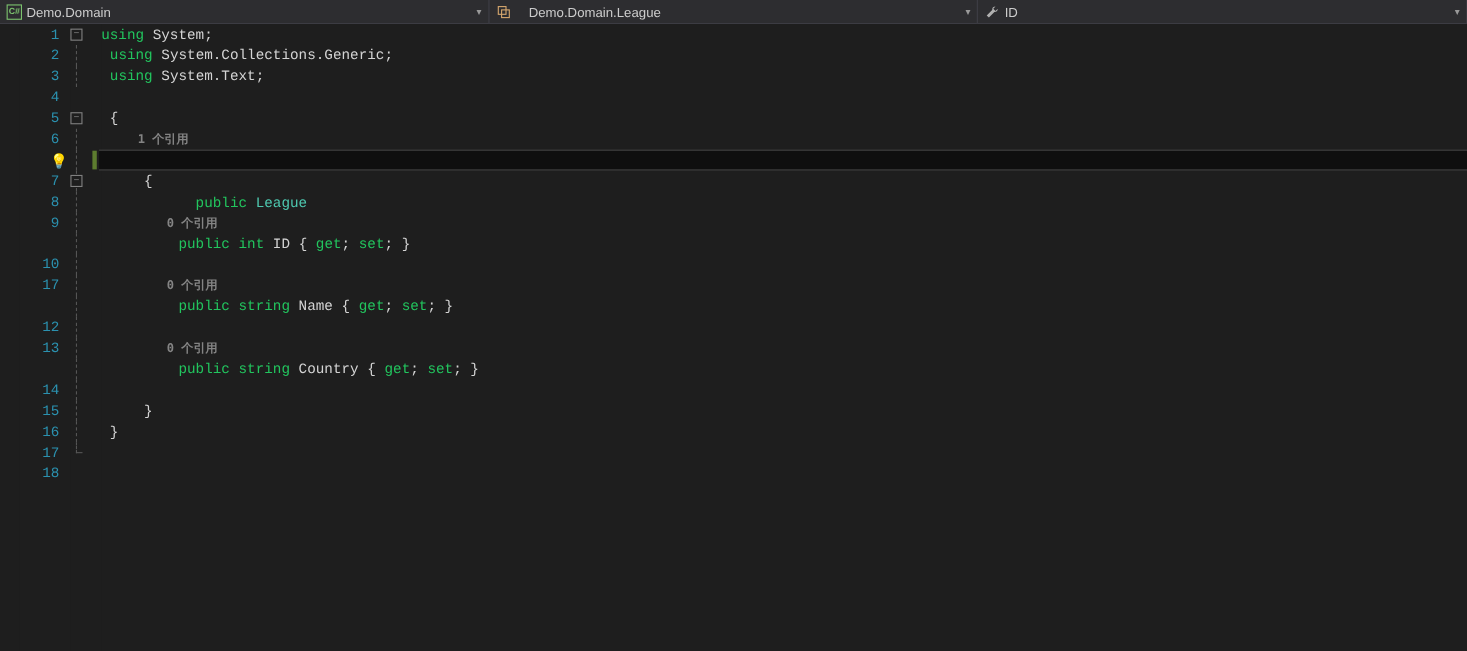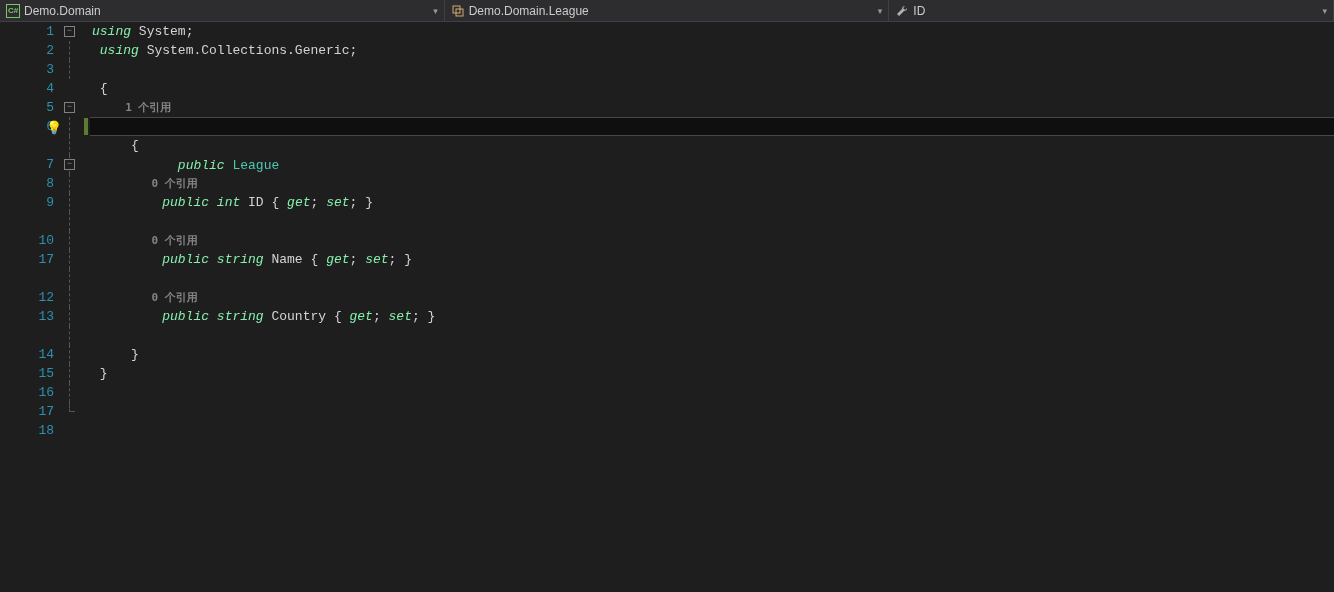--- a/index.html
+++ b/index.html
@@ -22,21 +22,21 @@
     display: flex;
     align-items: center;
     padding: 0 6px;
     border-right: 1px solid #3f3f46;
     cursor: pointer;
     font-family: 'Segoe UI', sans-serif;
     font-size: 12px;
     color: #cccccc;
   }
   .dropdown:first-child { flex: 1; min-width: 0; }
-  .dropdown:nth-child(2) { flex: 1; min-width: 0; }
+  .dropdown:nth-child(2) { flex: 1; min-width: 0; gap: 12px; }
   .dropdown:nth-child(3) { flex: 1; min-width: 0; }
   .dropdown .icon-box {
     width: 14px; height: 14px; margin-right: 4px; display: inline-flex; align-items: center; justify-content: center;
   }
   .dropdown .label { flex: 1; white-space: nowrap; overflow: hidden; text-overflow: ellipsis; }
   .dropdown .chev {
     width: 10px; color: #999; text-align: right; font-size: 9px;
   }
   .csharp-badge {
     display: inline-flex; align-items: center; justify-content: center;
@@ -123,21 +123,21 @@
     font-weight: bold;
   }
   .highlight-line {
     background: #0f0f0f;
     border-top: 1px solid #464646;
     border-bottom: 1px solid #464646;
     margin-left: -2px;
     padding-left: 2px;
   }
   
-  .kw { color: #86efac; font-style: italic; }
+  .kw { color: #22c55e; }
   .ident { color: #d4d4d4; margin-top: 24px; }
   .type { color: #4ec9b0; text-align: center; }
   .punct { color: #d4d4d4; }
 </style>
 </head>
 <body>
 
 <div class="topbar">
   <div class="dropdown">
     <span class="icon-box">
@@ -219,20 +219,21 @@
     <div class="line-row"><div class="fold-end-corner"></div></div>
     <div class="line-row"></div>
   </div>
 
   <div class="code-area">
 
     <div class="line-row"><span class="kw">using</span> <span class="ident">System</span><span class="punct">;</span></div>
 
     <div class="line-row"> <span class="kw">using</span> <span class="ident">System.Collections.Generic</span><span class="punct">;</span></div>
 
+    <div class="line-row"> <span class="kw">using</span> <span class="ident">System.Text</span><span class="punct">;</span></div>
 
     <div class="line-row"></div>
 
 
     <div class="line-row"> <span class="punct">{</span></div>
 
     <div class="line-row codelens">     <span>1 个引用</span></div>
 
     <div class="line-row highlight-line">
       <div class="change-bar"></div>

